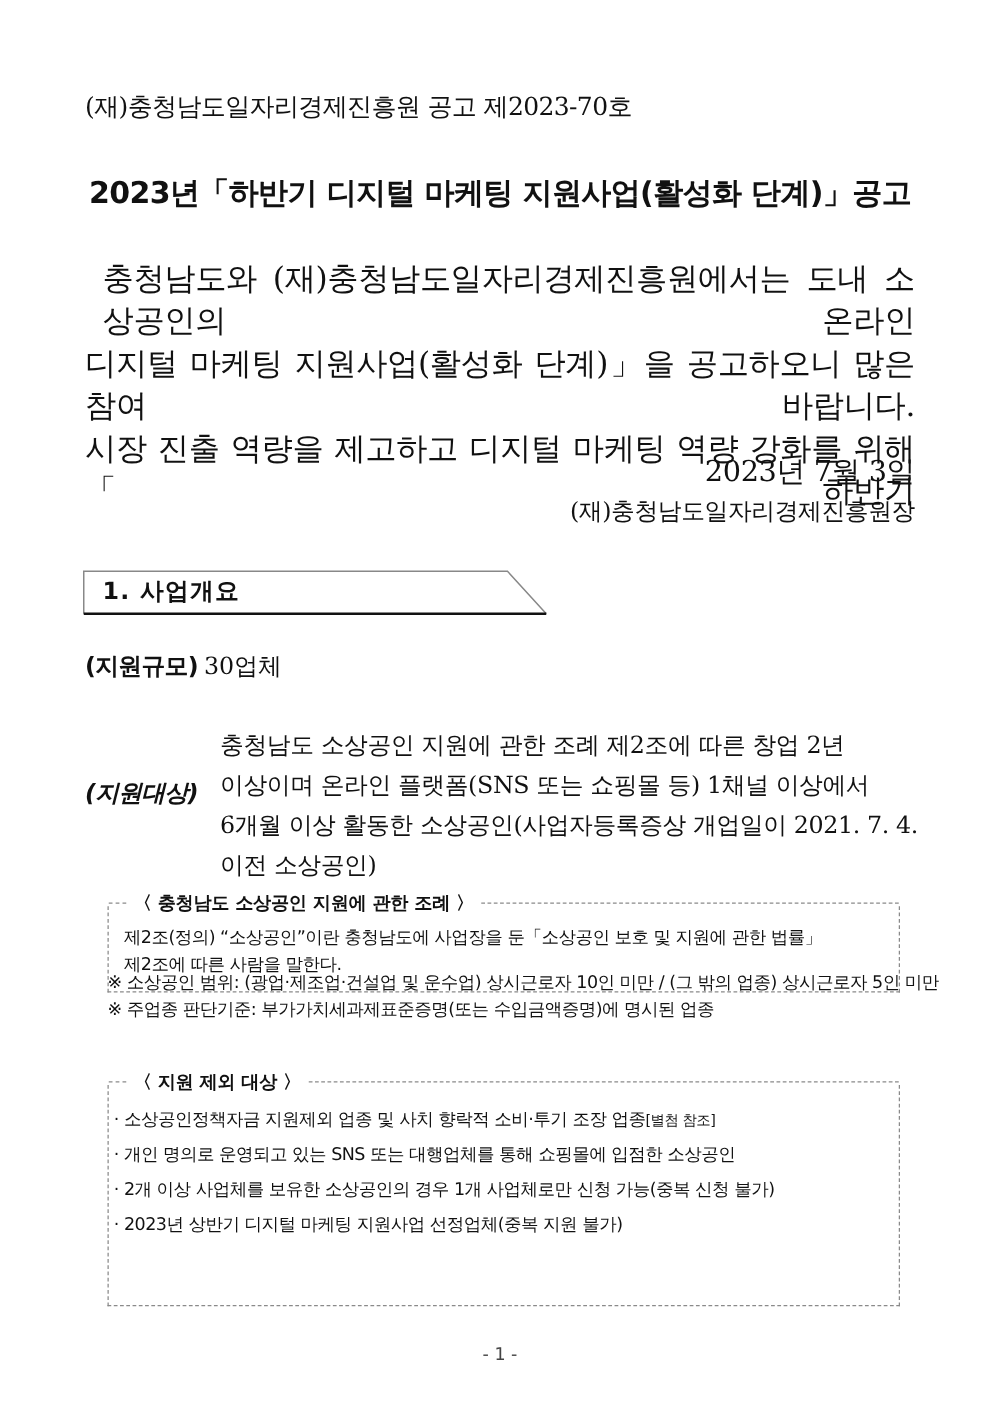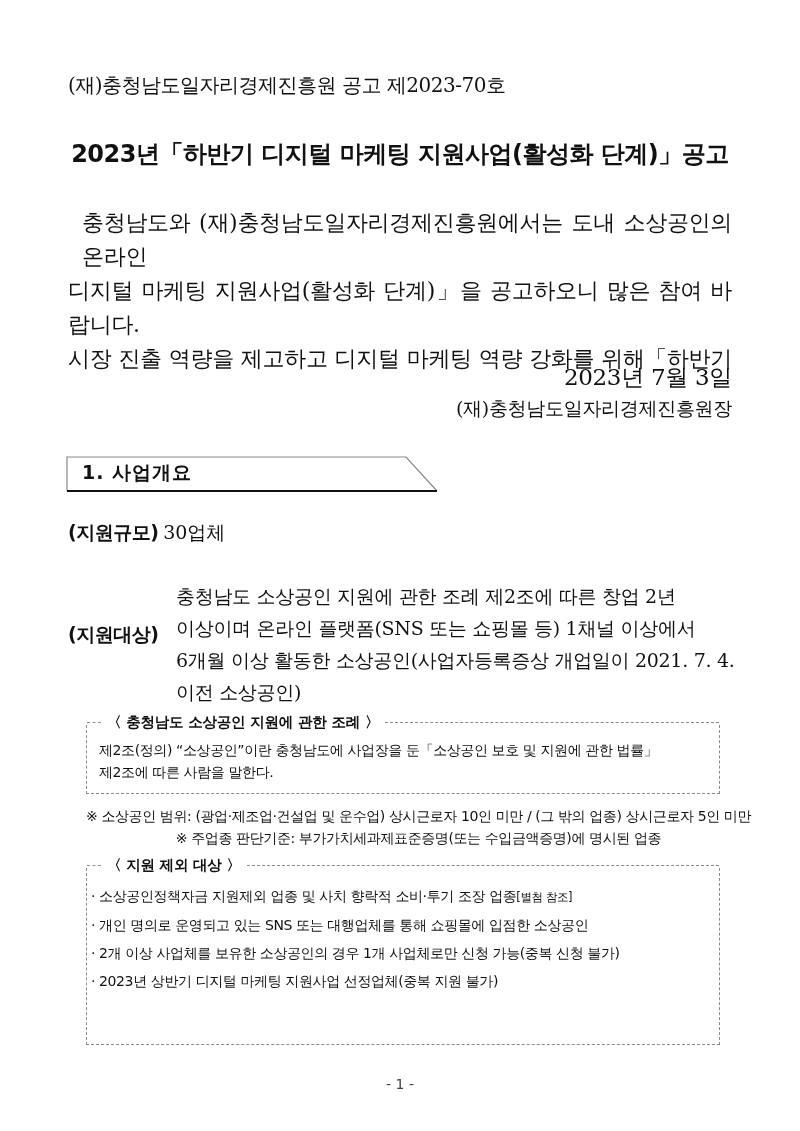--- a/index.html
+++ b/index.html
@@ -32,21 +32,21 @@
       text-align: center;
       font-size: 24px;
       font-weight: bold;
       letter-spacing: -0.5px;
     }
     .intro {
       position: absolute;
       left: 68px;
       width: 664px;
       top: 206px;
-      font-size: 22px;
+      font-size: 25px;
       line-height: 34px;
       text-align: justify;
       text-align-last: justify;
       letter-spacing: -0.3px;
     }
     .intro .line { display: block; text-align: justify; text-align-last: justify; }
     .intro .indent { padding-left: 14px; }
 
     .date {
       position: absolute;
@@ -98,20 +98,21 @@
     }
     .field-row-scale { top: 520px; }
     .field-row-target {
       top: 580px;
       width: 670px;
     }
     .field-row-target .field-label {
       position: absolute;
       left: 0;
       top: 0;
+      font-style: italic;
     }
     .field-row-target .field-value {
       position: absolute;
       left: 108px;
       top: 0;
       width: 560px;
       line-height: 32px;
       letter-spacing: -0.3px;
     }
     .field-row-target .field-value .line { display: block; white-space: nowrap; }
@@ -160,25 +161,24 @@
       position: absolute;
       left: 12px;
       top: 14px;
       line-height: 22px;
     }
     .box-ordinance .box-body .line { display: block; white-space: nowrap; }
 
     .notes {
       position: absolute;
       left: 86px;
-      top: 805px;
+      top: 775px;
       font-size: 14px;
       line-height: 22px;
       letter-spacing: -0.4px;
-      text-align: center;
     }
     .notes .note { display: block; white-space: nowrap; }
 
     .box-exclusion {
       top: 868px;
       height: 176px;
     }
     .box-exclusion .box-body {
       position: absolute;
       left: 4px;

